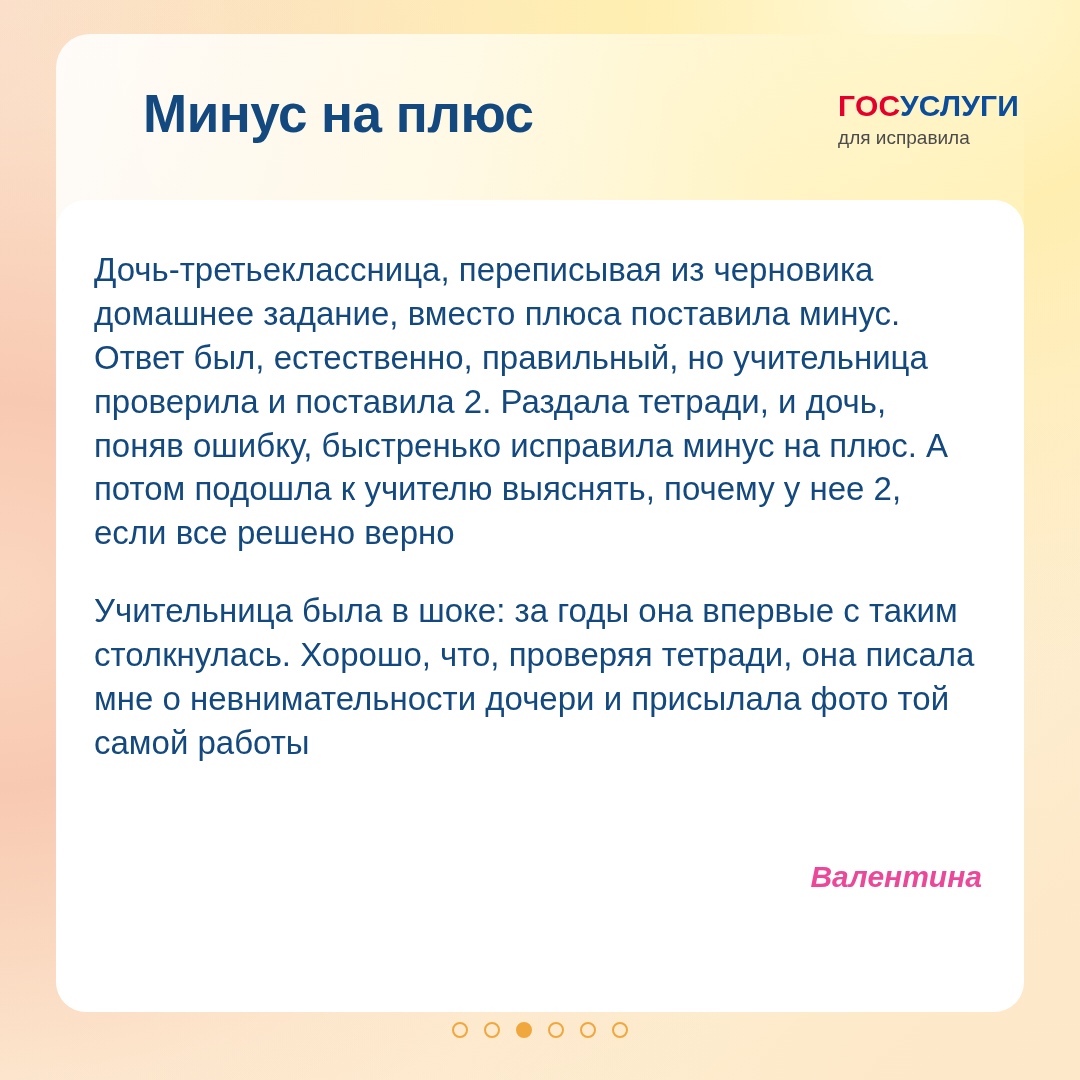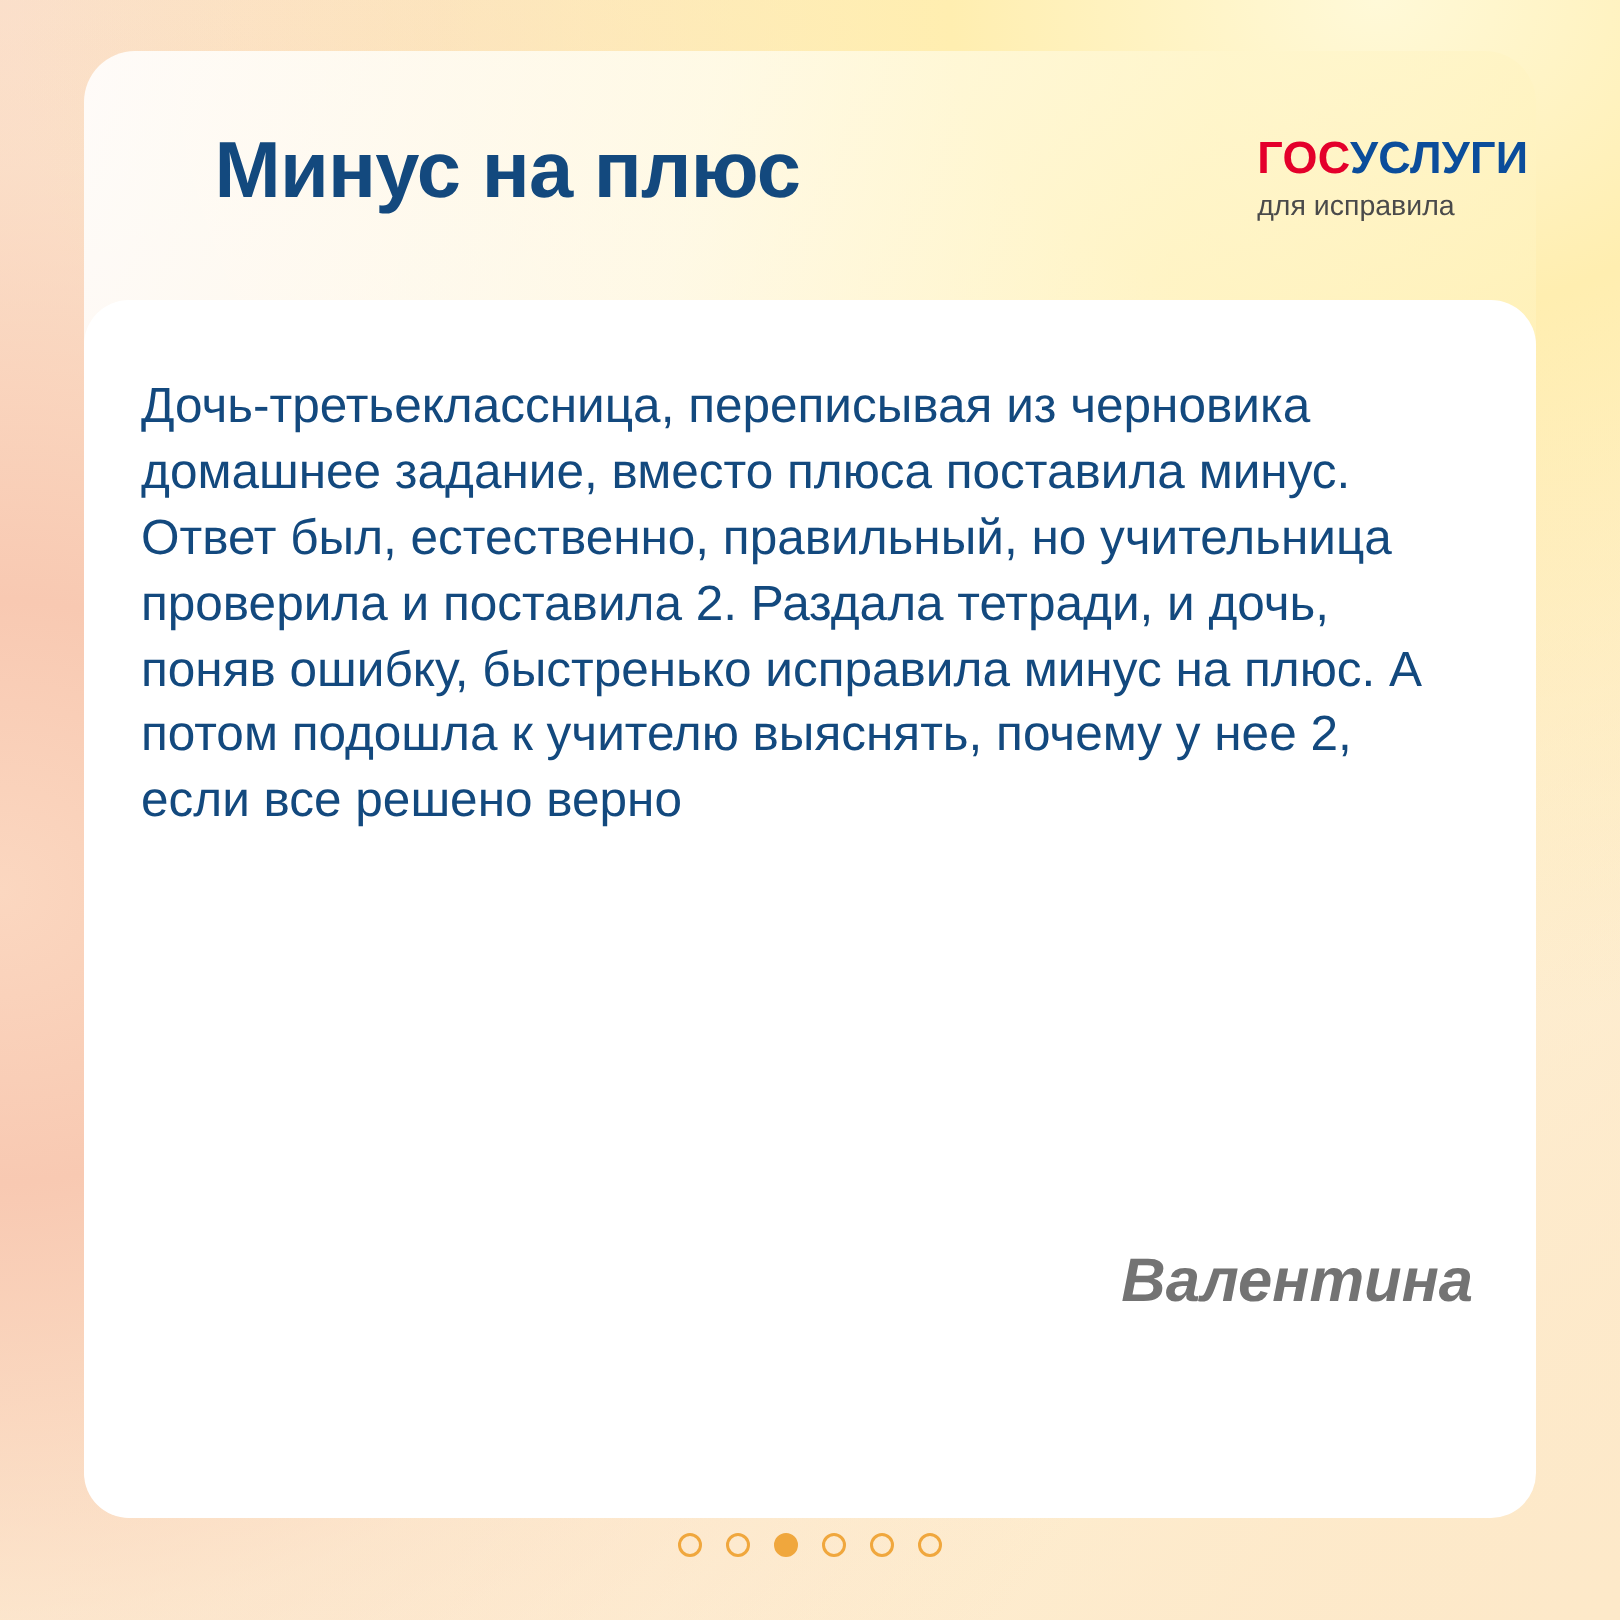--- a/index.html
+++ b/index.html
@@ -104,25 +104,25 @@
     color: #13497e;
     font-size: 33px;
     line-height: 1.33;
   }
   .para { margin: 0 0 34px 0; }
   .para:last-of-type { margin-bottom: 0; }
 
   .signature {
     position: absolute;
     right: 42px;
-    top: 630px;
-    font-size: 41px;
+    top: 660px;
+    font-size: 30px;
     font-style: italic;
     font-weight: bold;
-    color: #737373;
+    color: #ec4899;
   }
 
   
   .dots {
     position: absolute;
     left: 0;
     bottom: 42px;
     width: 1080px;
     display: flex;
     justify-content: center;
@@ -154,20 +154,21 @@
         <div class="brand-main">
           <span class="gos">ГОС</span><span class="uslugi">УСЛУГИ</span>
         </div>
         <div class="brand-sub">для исправила</div>
       </div>
     </div>
 
     <div class="panel">
       <div class="body-text">
         <p class="para">Дочь-третьеклассница, переписывая из черновика домашнее задание, вместо плюса поставила минус. Ответ был, естественно, правильный, но учительница проверила и поставила 2. Раздала тетради, и дочь, поняв ошибку, быстренько исправила минус на плюс. А потом подошла к учителю выяснять, почему у нее 2, если все решено верно</p>
+        <p class="para">Учительница была в шоке: за годы она впервые с таким столкнулась. Хорошо, что, проверяя тетради, она писала мне о невнимательности дочери и присылала фото той самой работы</p>
       </div>
       <div class="signature">Валентина</div>
     </div>
 
   </div>
 
   <div class="dots">
     <span class="dot"></span>
     <span class="dot"></span>
     <span class="dot active"></span>

